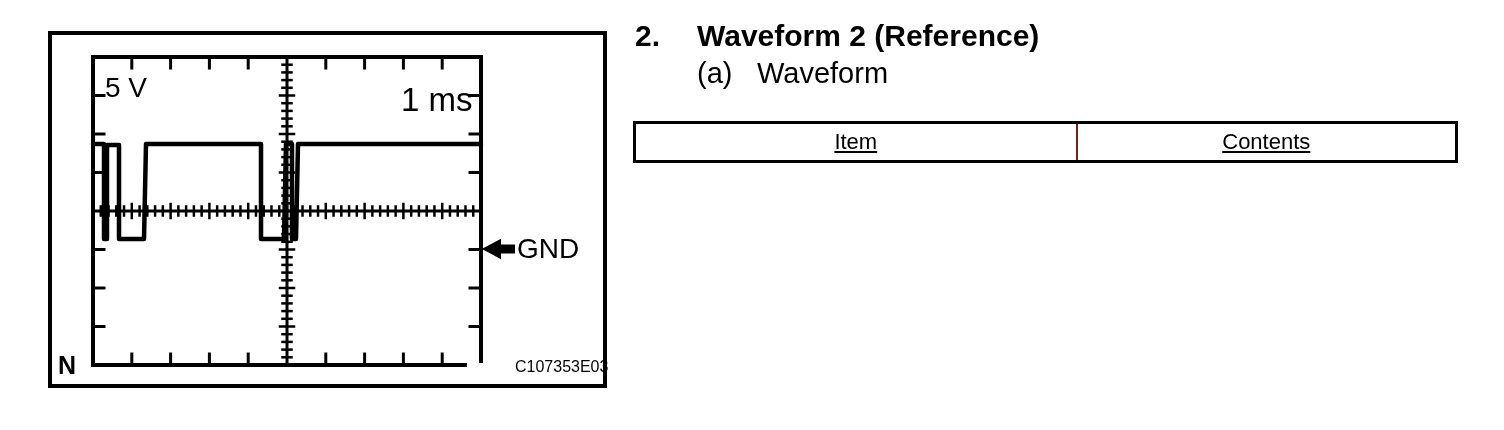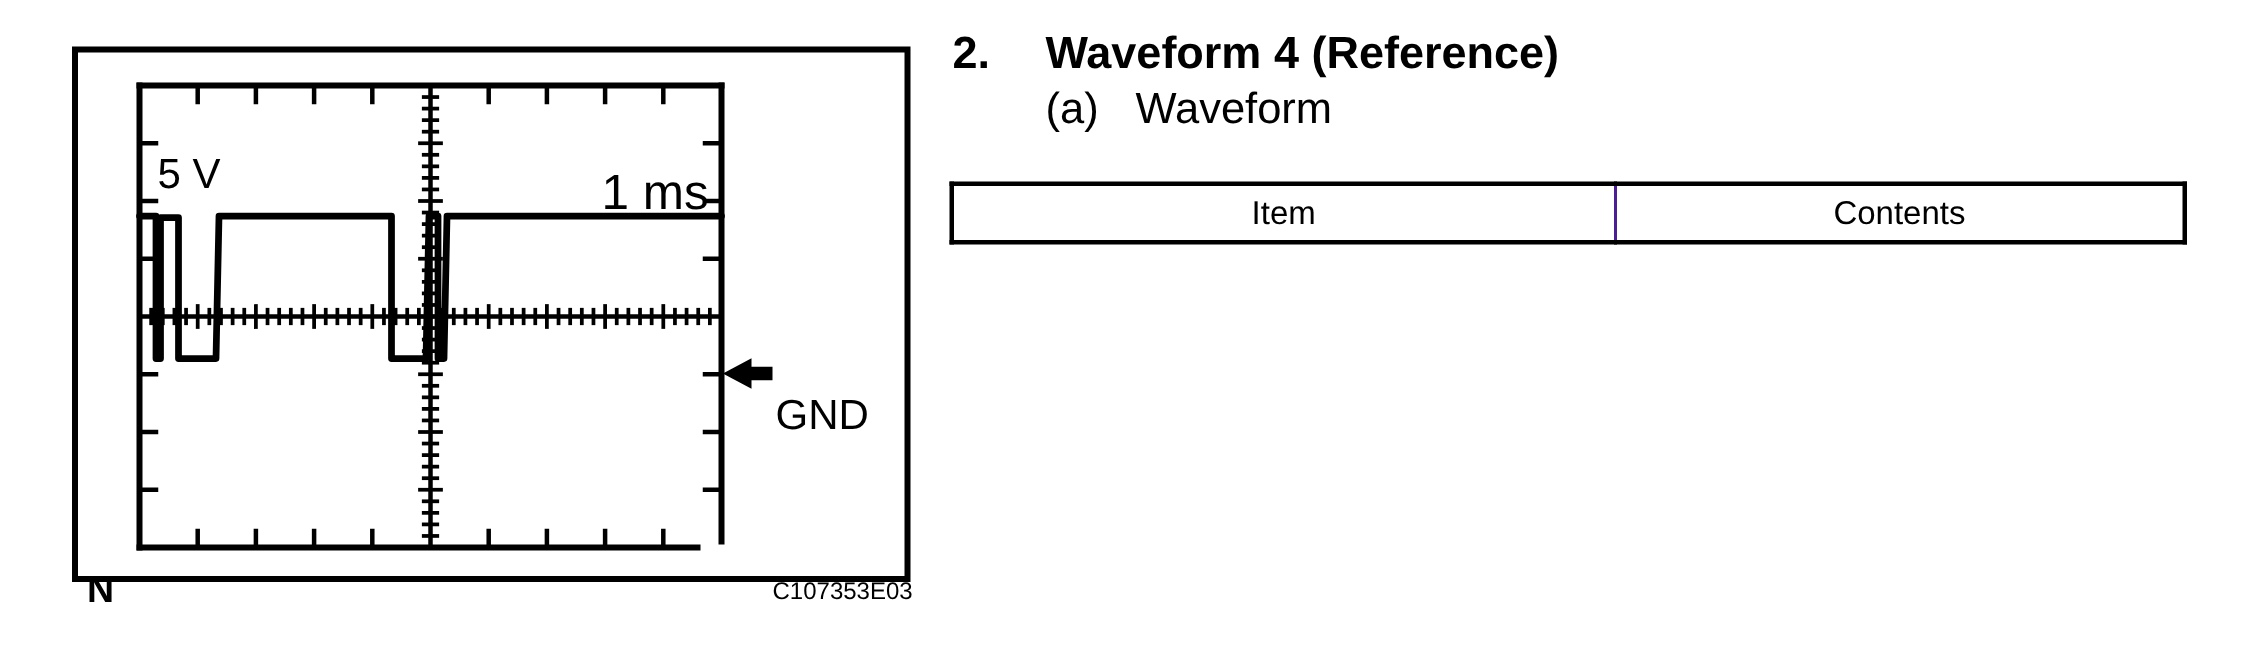--- a/index.html
+++ b/index.html
@@ -10,43 +10,43 @@
     font-family:"Liberation Sans","DejaVu Sans",sans-serif;
     color:#000;
     overflow:hidden;
   }
   
   .figure-frame{
     position:absolute;left:48px;top:31px;width:551px;height:349px;
     border:4px solid #000;background:#fff;
   }
   .scope-svg{position:absolute;left:0;top:0;width:620px;height:430px;}
-  .fig-label{position:absolute;white-space:nowrap;line-height:1;margin-top:28px;}
+  .fig-label{position:absolute;white-space:nowrap;line-height:1;}
   .lbl-volt{left:105px;top:74px;font-size:28px;}
   .lbl-time{left:401px;top:83px;font-size:33px;}
   .lbl-gnd{left:517px;top:235px;font-size:28px;text-align:center;}
   .lbl-n{left:58px;top:353px;font-size:25px;font-weight:bold;}
   .lbl-code{left:515px;top:359px;font-size:16px;}
   
   .section-head{position:absolute;left:635px;top:19px;font-size:30px;font-weight:bold;white-space:nowrap;}
   .section-head .head-title{position:absolute;left:62px;top:0;}
   .section-sub{position:absolute;left:697px;top:57px;font-size:29px;white-space:nowrap;}
   .section-sub .sub-title{position:absolute;left:60px;top:0;}
   table.spec{
     position:absolute;left:633px;top:121px;
     width:825px;border-collapse:collapse;table-layout:fixed;
     border:3px solid #000;
     font-size:22px;
   }
   table.spec td{
-    border:2px solid #4c1d95;
+    border:2px solid #7f1d1d;
     height:36px;
     text-align:center;vertical-align:middle;
     padding:0 11px;
-    overflow:hidden;white-space:nowrap;
+    overflow:hidden;white-space:nowrap;text-decoration:underline;
   }
   td.col-item{width:50.8%;}
 </style>
 </head>
 <body>
 
 <div class="canvas">
 
   <div class="figure-frame"></div>
 
@@ -178,21 +178,21 @@
     </svg>
 
   <span class="fig-label lbl-volt">5 V</span>
   <span class="fig-label lbl-time">1 ms</span>
   <span class="fig-label lbl-gnd">GND</span>
   <span class="fig-label lbl-n">N</span>
   <span class="fig-label lbl-code">C107353E03</span>
 
   <div class="section-head">
     <span class="head-num">2.</span>
-    <span class="head-title">Waveform 4 (Reference)</span>
+    <span class="head-title">Waveform 2 (Reference)</span>
   </div>
   <div class="section-sub">
     <span class="sub-letter">(a)</span>
     <span class="sub-title">Waveform</span>
   </div>
 
   <table class="spec">
     <tbody>
       <tr>
         <td class="col-item">Item</td>

